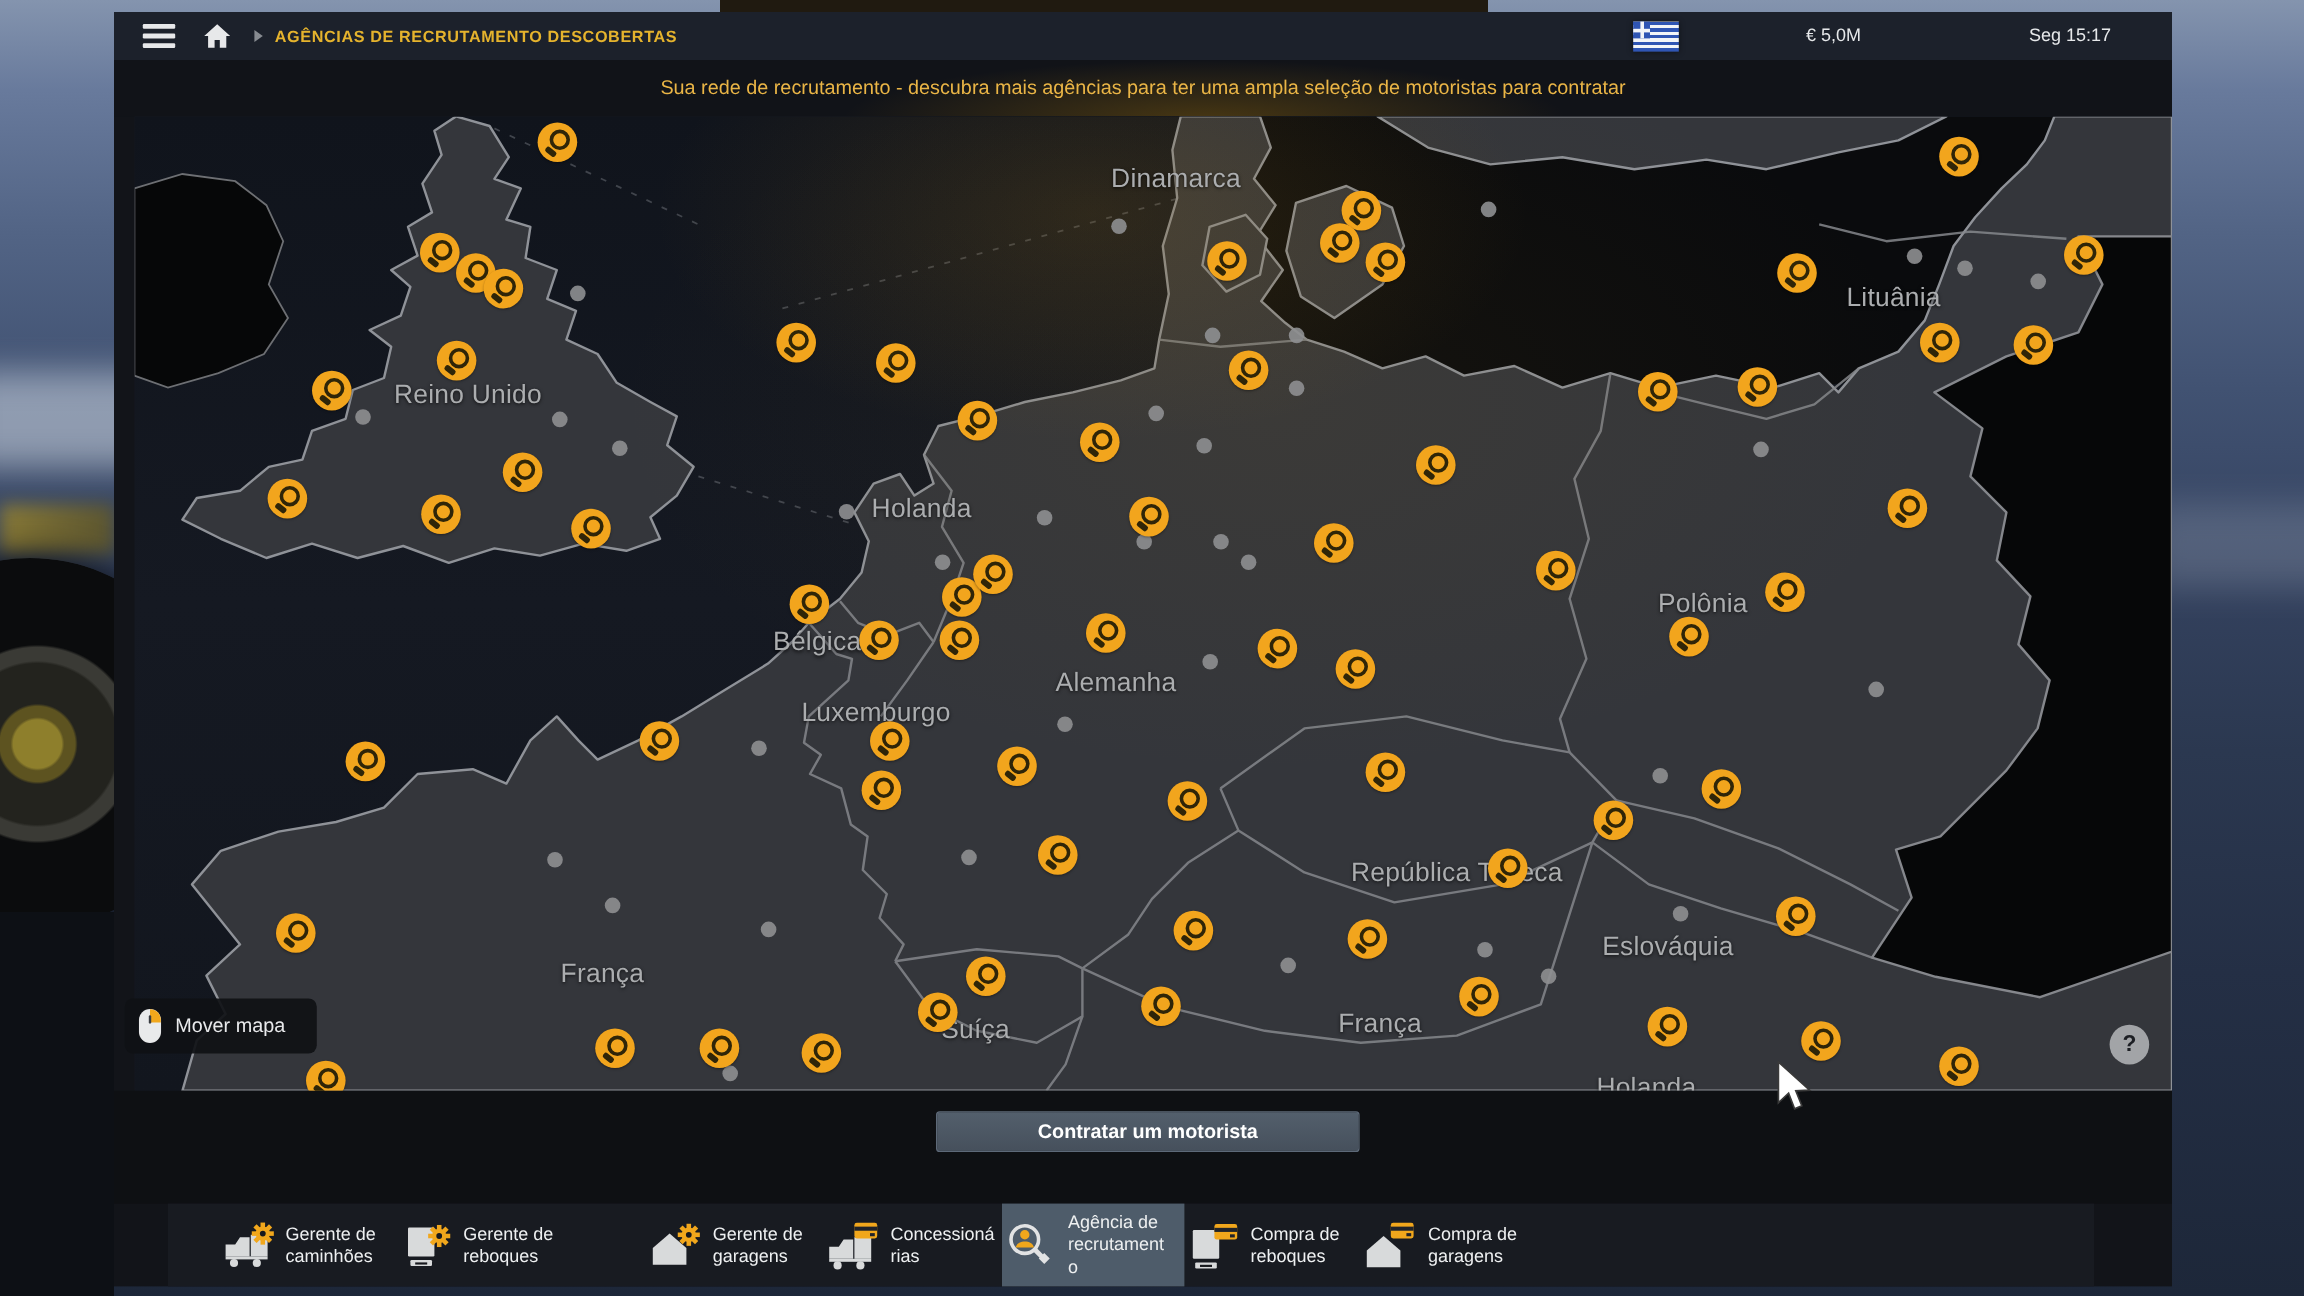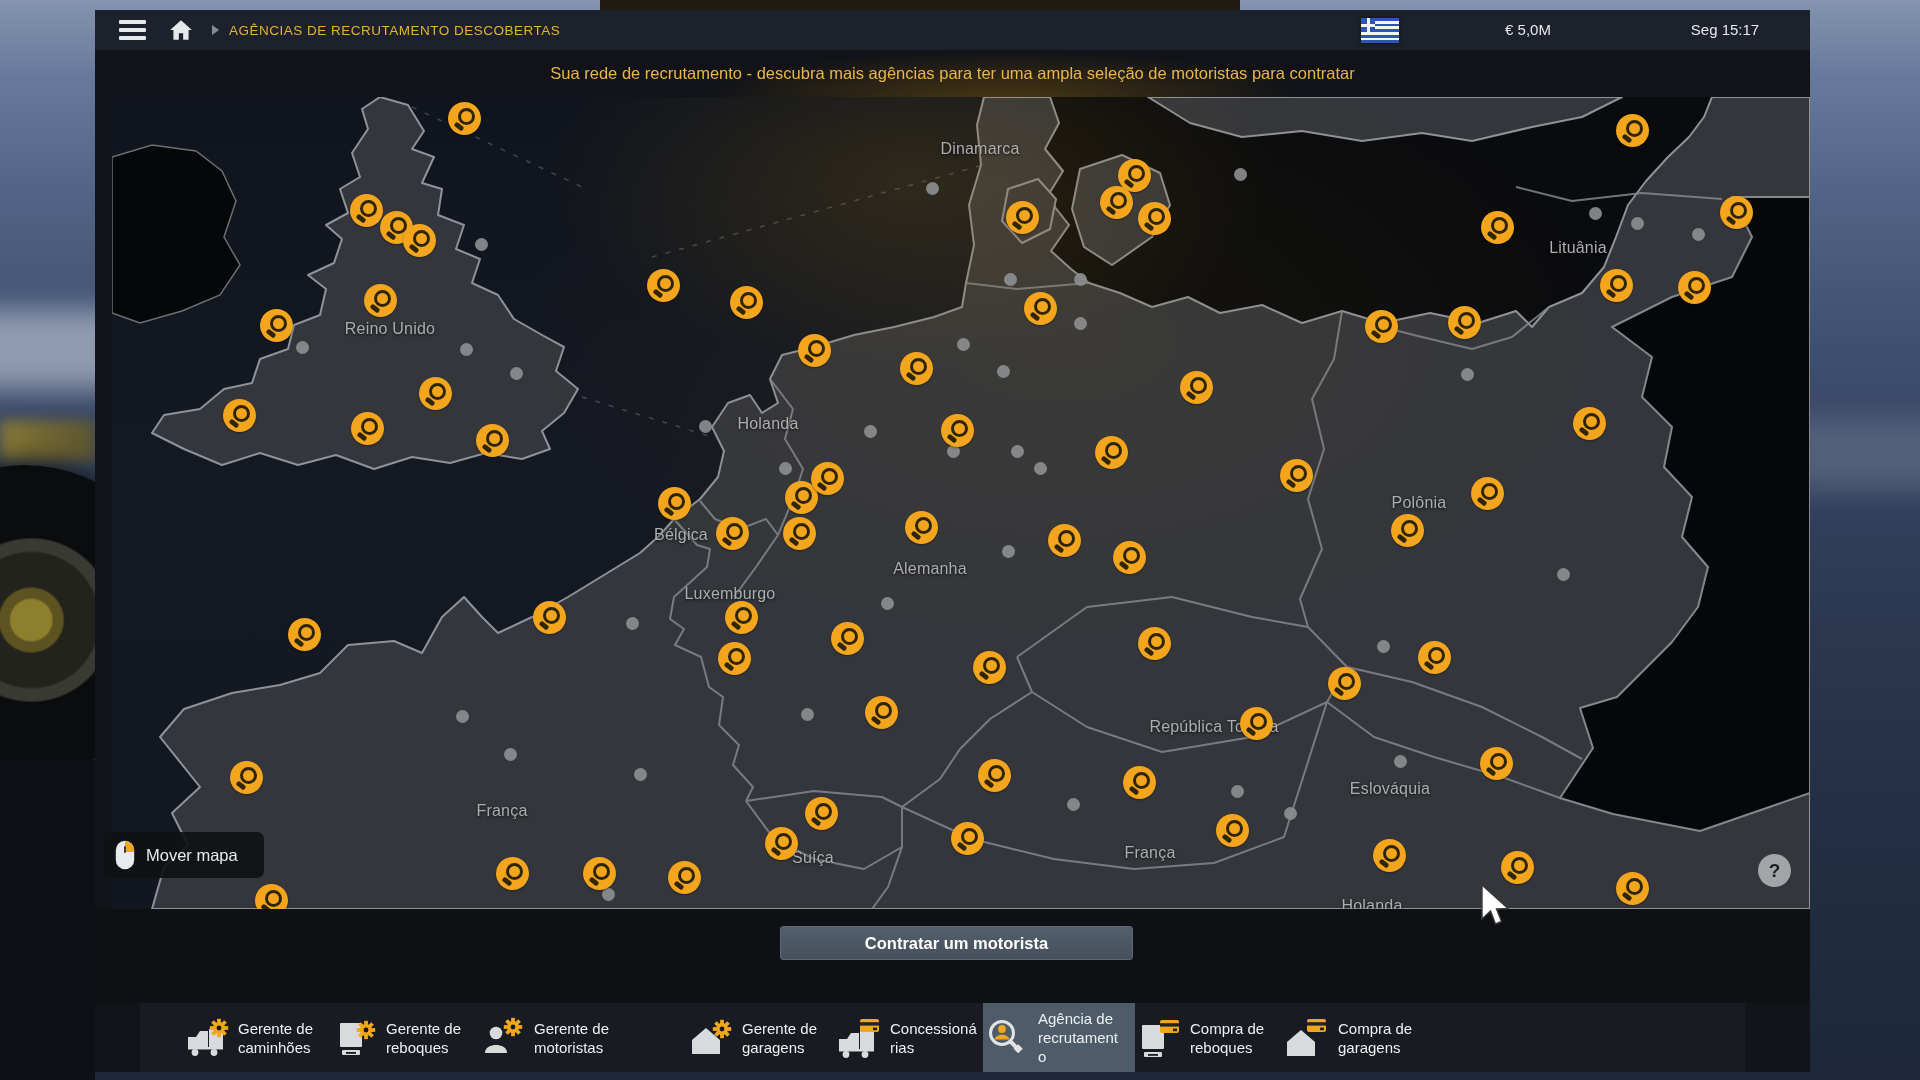--- a/index.html
+++ b/index.html
@@ -27,21 +27,21 @@
 
   
   .topbar{position:absolute;left:0;top:0;width:1715px;height:40px;background:#1c212b;
     display:flex;align-items:center;}
   .burger{width:27px;height:20px;display:flex;flex-direction:column;justify-content:space-between;
     margin-left:24px;cursor:pointer;}
   .burger span{display:block;height:4px;background:#e7e8ea;border-radius:1px;}
   .homebtn{margin-left:22px;display:flex;align-items:center;cursor:pointer;}
   .crumb-arrow{width:0;height:0;border-left:7px solid #878b91;border-top:5px solid transparent;
     border-bottom:5px solid transparent;margin-left:18px;}
-  .crumb-text{margin-left:10px;color:#e5b32d;font-size:13.5px;font-weight:normal;letter-spacing:.5px;}
+  .crumb-text{margin-left:10px;color:#e5b32d;font-size:13.5px;font-weight:bold;letter-spacing:.5px;}
   .flag{position:absolute;left:1266px;top:8px;width:38px;height:25px;
     background:repeating-linear-gradient(180deg,#2f55b4 0 2.8px,#f2f4f8 2.8px 5.6px);
     box-shadow:0 0 5px rgba(0,0,0,.45);}
   .flag .canton{position:absolute;left:0;top:0;width:14px;height:14px;background:#2f55b4;}
   .flag .canton::before{content:"";position:absolute;left:5.6px;top:0;width:3px;height:14px;background:#f2f4f8;}
   .flag .canton::after{content:"";position:absolute;left:0;top:5.6px;width:14px;height:3px;background:#f2f4f8;}
   .tb-money{position:absolute;left:1358px;top:0;width:150px;height:40px;line-height:40px;
     text-align:center;color:#e6e8ea;font-size:15px;}
   .tb-time{position:absolute;left:1560px;top:0;width:140px;height:40px;line-height:40px;
     text-align:center;color:#e6e8ea;font-size:15px;}
@@ -51,21 +51,21 @@
   .subband::before{content:"";position:absolute;inset:0;
     background:radial-gradient(ellipse 430px 70px at 53% 105%,rgba(116,84,14,.55),transparent 70%);}
   .subtitle{position:relative;text-align:center;line-height:47px;color:#eab546;font-size:16.5px;}
 
   
   .map-surface{position:absolute;left:17px;top:87px;width:1698px;height:812px;
     background:#141821;overflow:hidden;cursor:grab;}
   .map-glow{position:absolute;inset:0;pointer-events:none;
     background:radial-gradient(ellipse 520px 270px at 47% 10%,rgba(150,108,22,.20),transparent 70%),
                radial-gradient(ellipse 760px 420px at 56% 30%,rgba(124,94,26,.10),transparent 72%);}
-  .country-label{position:absolute;transform:translate(-50%,-50%);font-size:16px;color:#abadaf;
+  .country-label{position:absolute;transform:translate(-50%,-50%);font-size:22px;color:#abadaf;
     white-space:nowrap;text-shadow:0 1px 3px rgba(0,0,0,.75);letter-spacing:.2px;}
   .agency-marker{position:absolute;width:33px;height:33px;margin:-17px 0 0 -17px;border-radius:50%;
     background:#f2a51d;box-shadow:0 1px 2px rgba(0,0,0,.35);cursor:pointer;}
   .agency-marker::before{content:"";position:absolute;left:10px;top:5.5px;width:11px;height:11px;
     border:3.6px solid #2f2508;border-radius:50%;}
   .agency-marker::after{content:"";position:absolute;left:5.5px;top:21.5px;width:10px;height:5px;
     background:#2f2508;border-radius:2px;transform:rotate(38deg);}
   .agency-dot{position:absolute;width:13px;height:13px;margin:-6.5px 0 0 -6.5px;border-radius:50%;
     background:#8e8f91;opacity:.9;}
 
@@ -382,27 +382,20 @@
         </svg>
       <div class="tblabel">Gerente de caminhões</div>
     </div>
     <div class="tbitem">
       <svg class="tbicon" viewBox="0 0 44 42">
           <use href="#i-trailer" x="7" y="4"></use>
           <use href="#i-gear" transform="translate(33,13)"></use>
         </svg>
       <div class="tblabel">Gerente de reboques</div>
     </div>
-    <div class="tbitem">
-      <svg class="tbicon" viewBox="0 0 44 42">
-          <use href="#i-person" x="4" y="9"></use>
-          <use href="#i-gear" transform="translate(32,10)"></use>
-        </svg>
-      <div class="tblabel">Gerente de motoristas</div>
-    </div>
     <div class="tbitem grp">
       <svg class="tbicon" viewBox="0 0 44 42">
           <use href="#i-house" x="3" y="10"></use>
           <use href="#i-gear" transform="translate(33,12)"></use>
         </svg>
       <div class="tblabel">Gerente de garagens</div>
     </div>
     <div class="tbitem">
       <svg class="tbicon" viewBox="0 0 44 42">
           <use href="#i-truck" x="1" y="6"></use>

